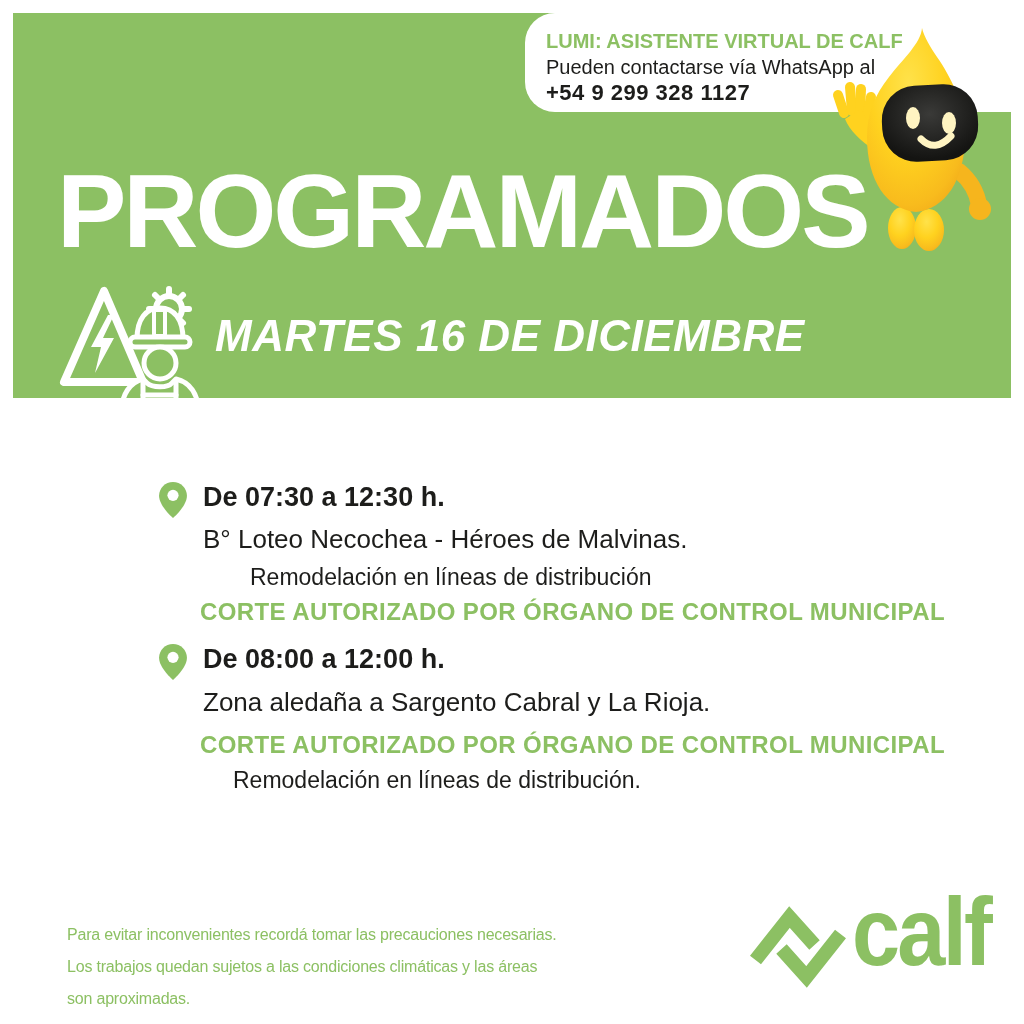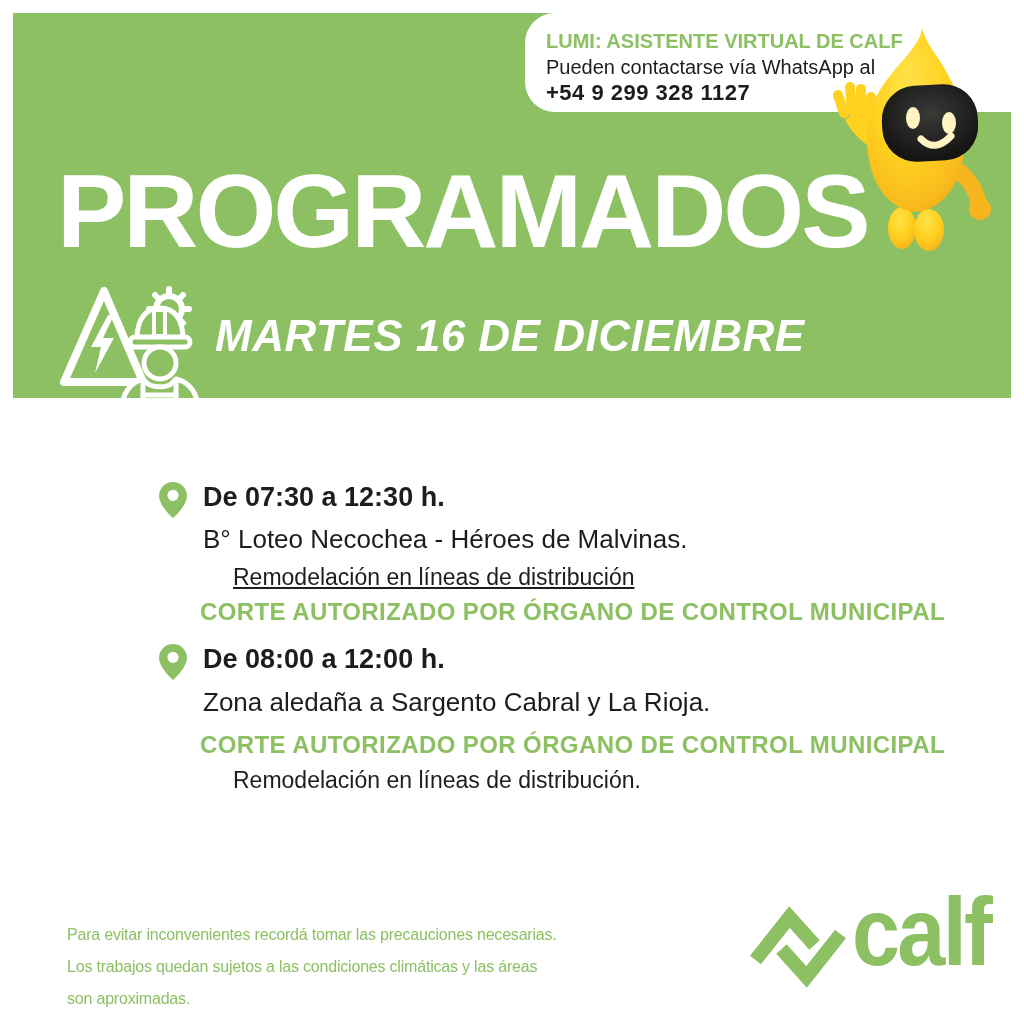--- a/index.html
+++ b/index.html
@@ -43,21 +43,21 @@
   .pin{width:28px; height:36px;}
   .pin1{left:159px; top:482px;}
   .pin2{left:159px; top:644px;}
   .time{color:var(--dark); font-weight:bold; font-size:27px; white-space:nowrap;}
   .time1{left:203px; top:482px;}
   .time2{left:203px; top:644px;}
   .area{color:var(--dark); font-size:26px; white-space:nowrap;}
   .area1{left:203px; top:524px;}
   .area2{left:203px; top:687px;}
   .detail{color:var(--dark); font-size:23px; white-space:nowrap;}
-  .detail1{left:233px; top:564px;text-decoration:underline;}
+  .detail1{left:250px; top:564px;}
   .detail2{left:233px; top:767px;}
   .auth{color:var(--green); font-weight:bold; font-size:24px; letter-spacing:0.4px; white-space:nowrap;}
   .auth1{left:200px; top:598px;}
   .auth2{left:200px; top:731px;}
 
   
   .disclaimer{
     left:67px; top:919px; color:var(--green);
     font-size:16px; line-height:32px; letter-spacing:-0.2px; white-space:nowrap;
   }

